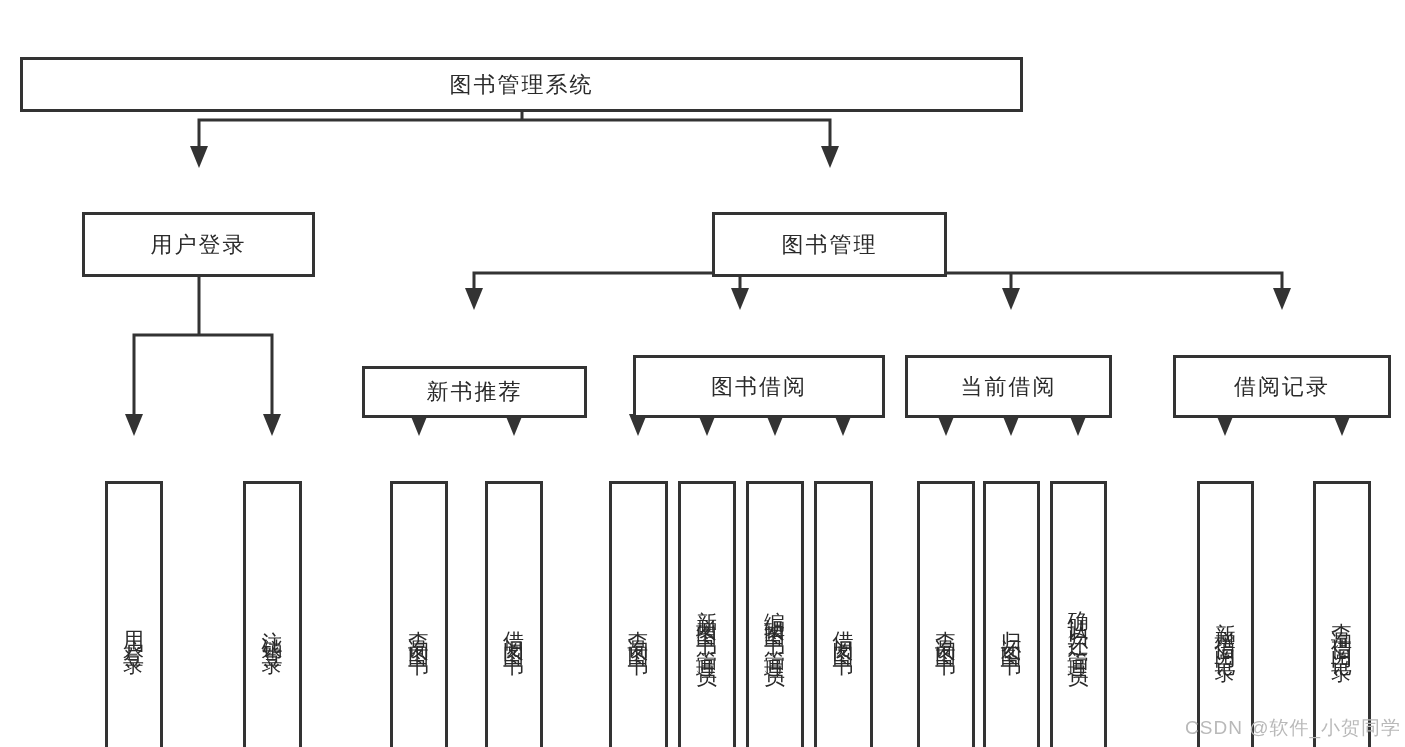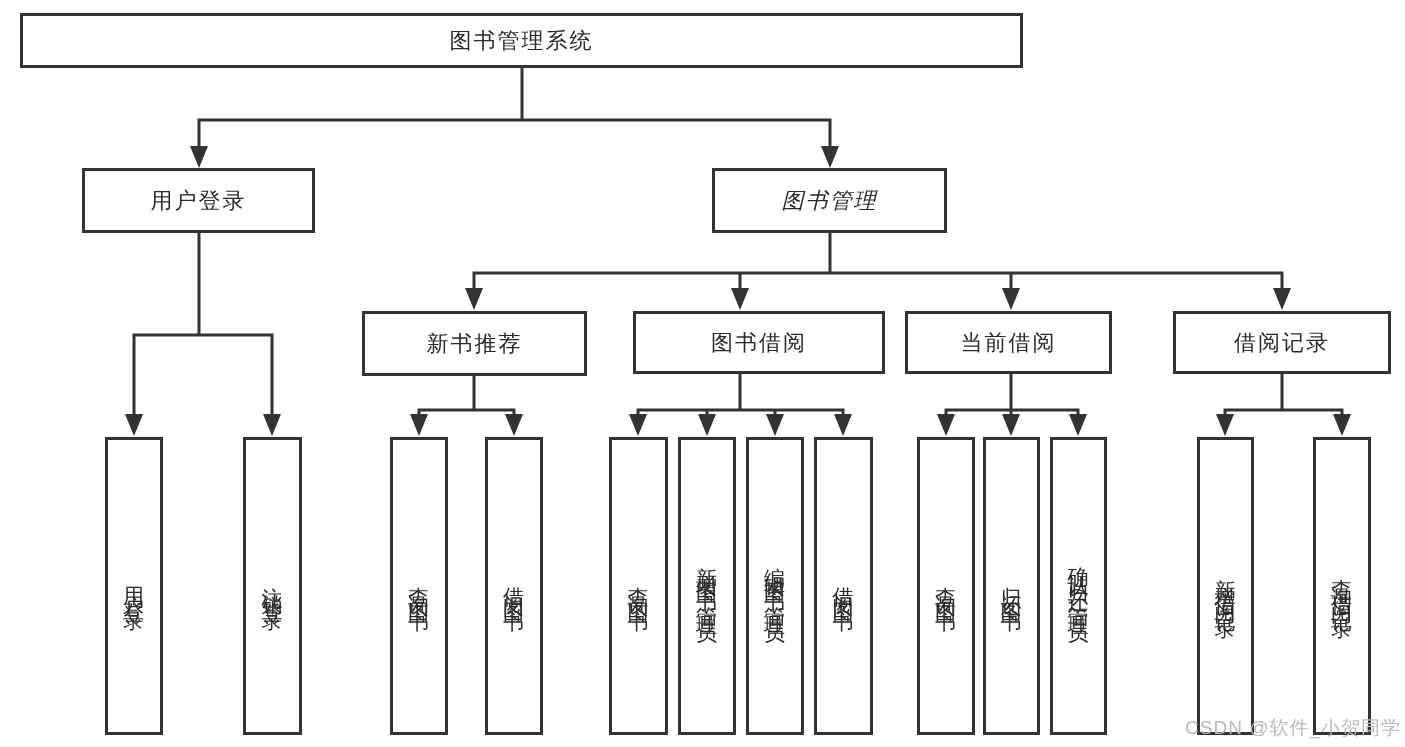--- a/index.html
+++ b/index.html
@@ -14,20 +14,21 @@
   .box {
     position: absolute;
     box-sizing: border-box;
     border: 3px solid #333333;
     background: #ffffff;
     color: #2a2a2a;
     display: flex;
     align-items: center;
     justify-content: center;
     z-index: 2;
+    margin-top: 44px;
   }
   .hbox {
     font-size: 22px;
     letter-spacing: 2px;
     text-align: center;
   }
   .vbox {
     writing-mode: vertical-rl;
     text-orientation: mixed;
     font-size: 21px;
@@ -118,23 +119,23 @@
     </g>
     <g fill="#333333" stroke="none">
       <path d="M1216 414 L1234 414 L1225 436 Z"></path>
       <path d="M1333 414 L1351 414 L1342 436 Z"></path>
     </g>
   </svg>
 
   <div class="box hbox" style="left:20px; top:13px; width:1003px; height:55px;">图书管理系统</div>
 
   <div class="box hbox" style="left:82px; top:168px; width:233px; height:65px;">用户登录</div>
-  <div class="box hbox" style="left:712px; top:168px; width:235px; height:65px;font-style:italic;">图书管理</div>
+  <div class="box hbox" style="left:712px; top:168px; width:235px; height:65px;">图书管理</div>
 
-  <div class="box hbox" style="left:362px; top:311px; width:225px; height:65px;">新书推荐</div>
+  <div class="box hbox" style="left:362px; top:322px; width:225px; height:52px;">新书推荐</div>
   <div class="box hbox" style="left:633px; top:311px; width:252px; height:63px;">图书借阅</div>
   <div class="box hbox" style="left:905px; top:311px; width:207px; height:63px;">当前借阅</div>
   <div class="box hbox" style="left:1173px; top:311px; width:218px; height:63px;">借阅记录</div>
 
   <div class="box vbox" style="left:105px; top:437px; width:58px; height:298px;">用户登录</div>
   <div class="box vbox" style="left:243px; top:437px; width:59px; height:298px;">注销登录</div>
 
   <div class="box vbox" style="left:390px; top:437px; width:58px; height:298px;">查询图书</div>
   <div class="box vbox" style="left:485px; top:437px; width:58px; height:298px;">借阅图书</div>
 

